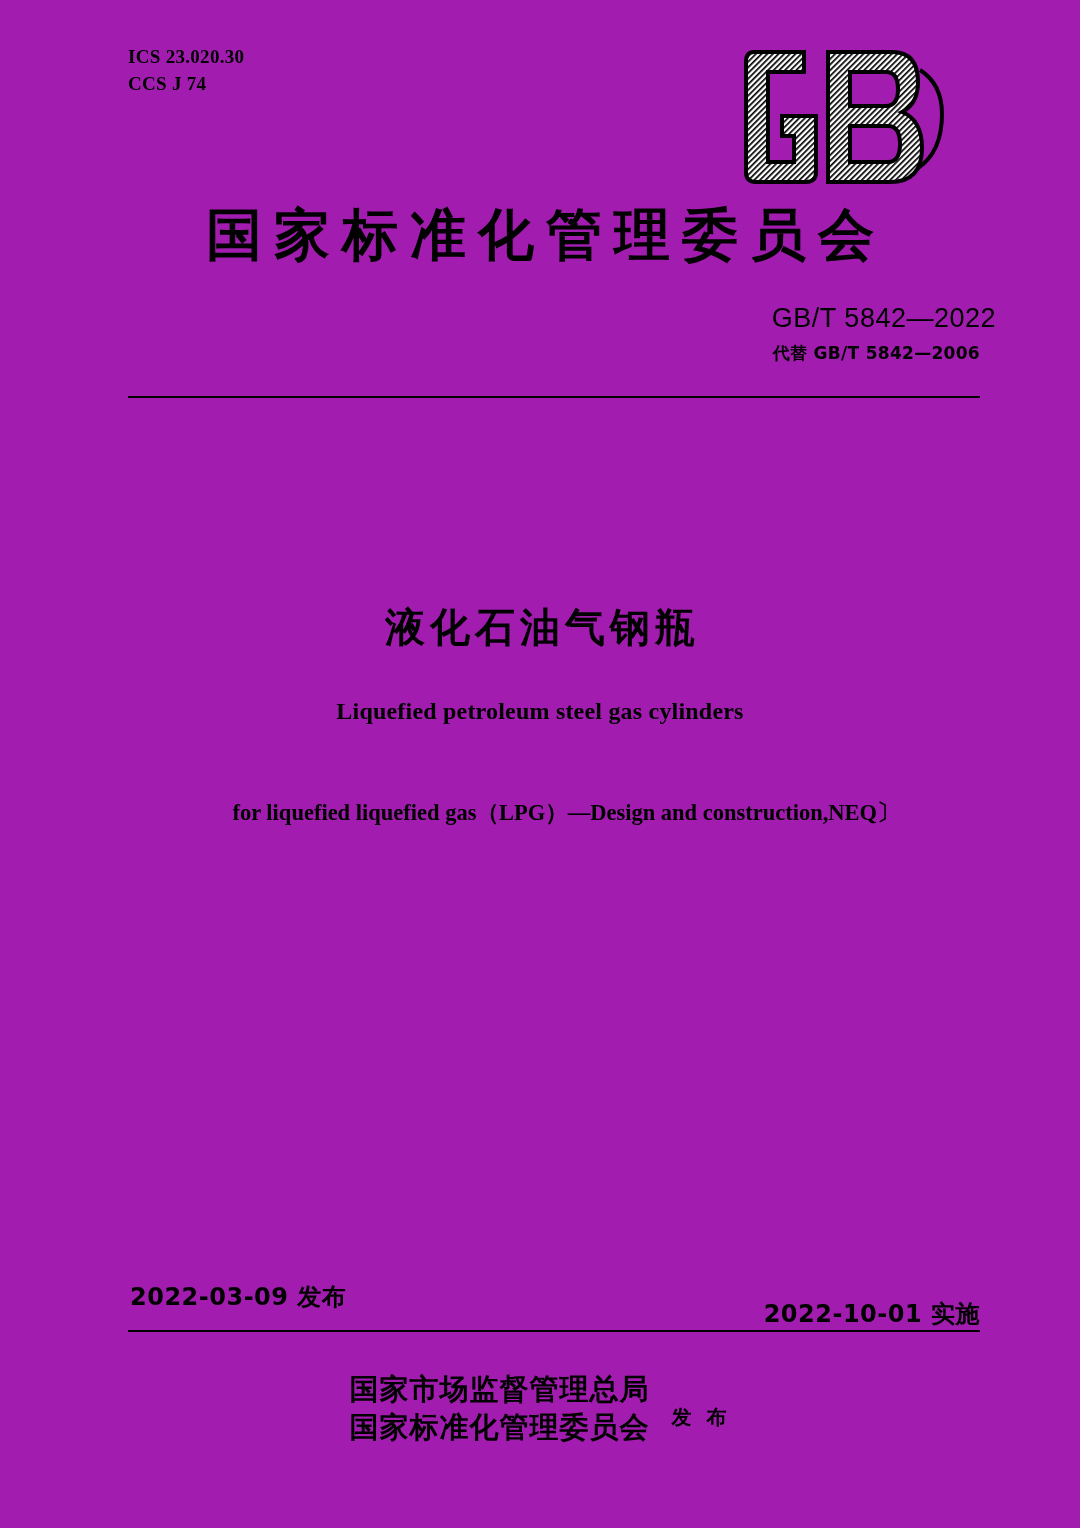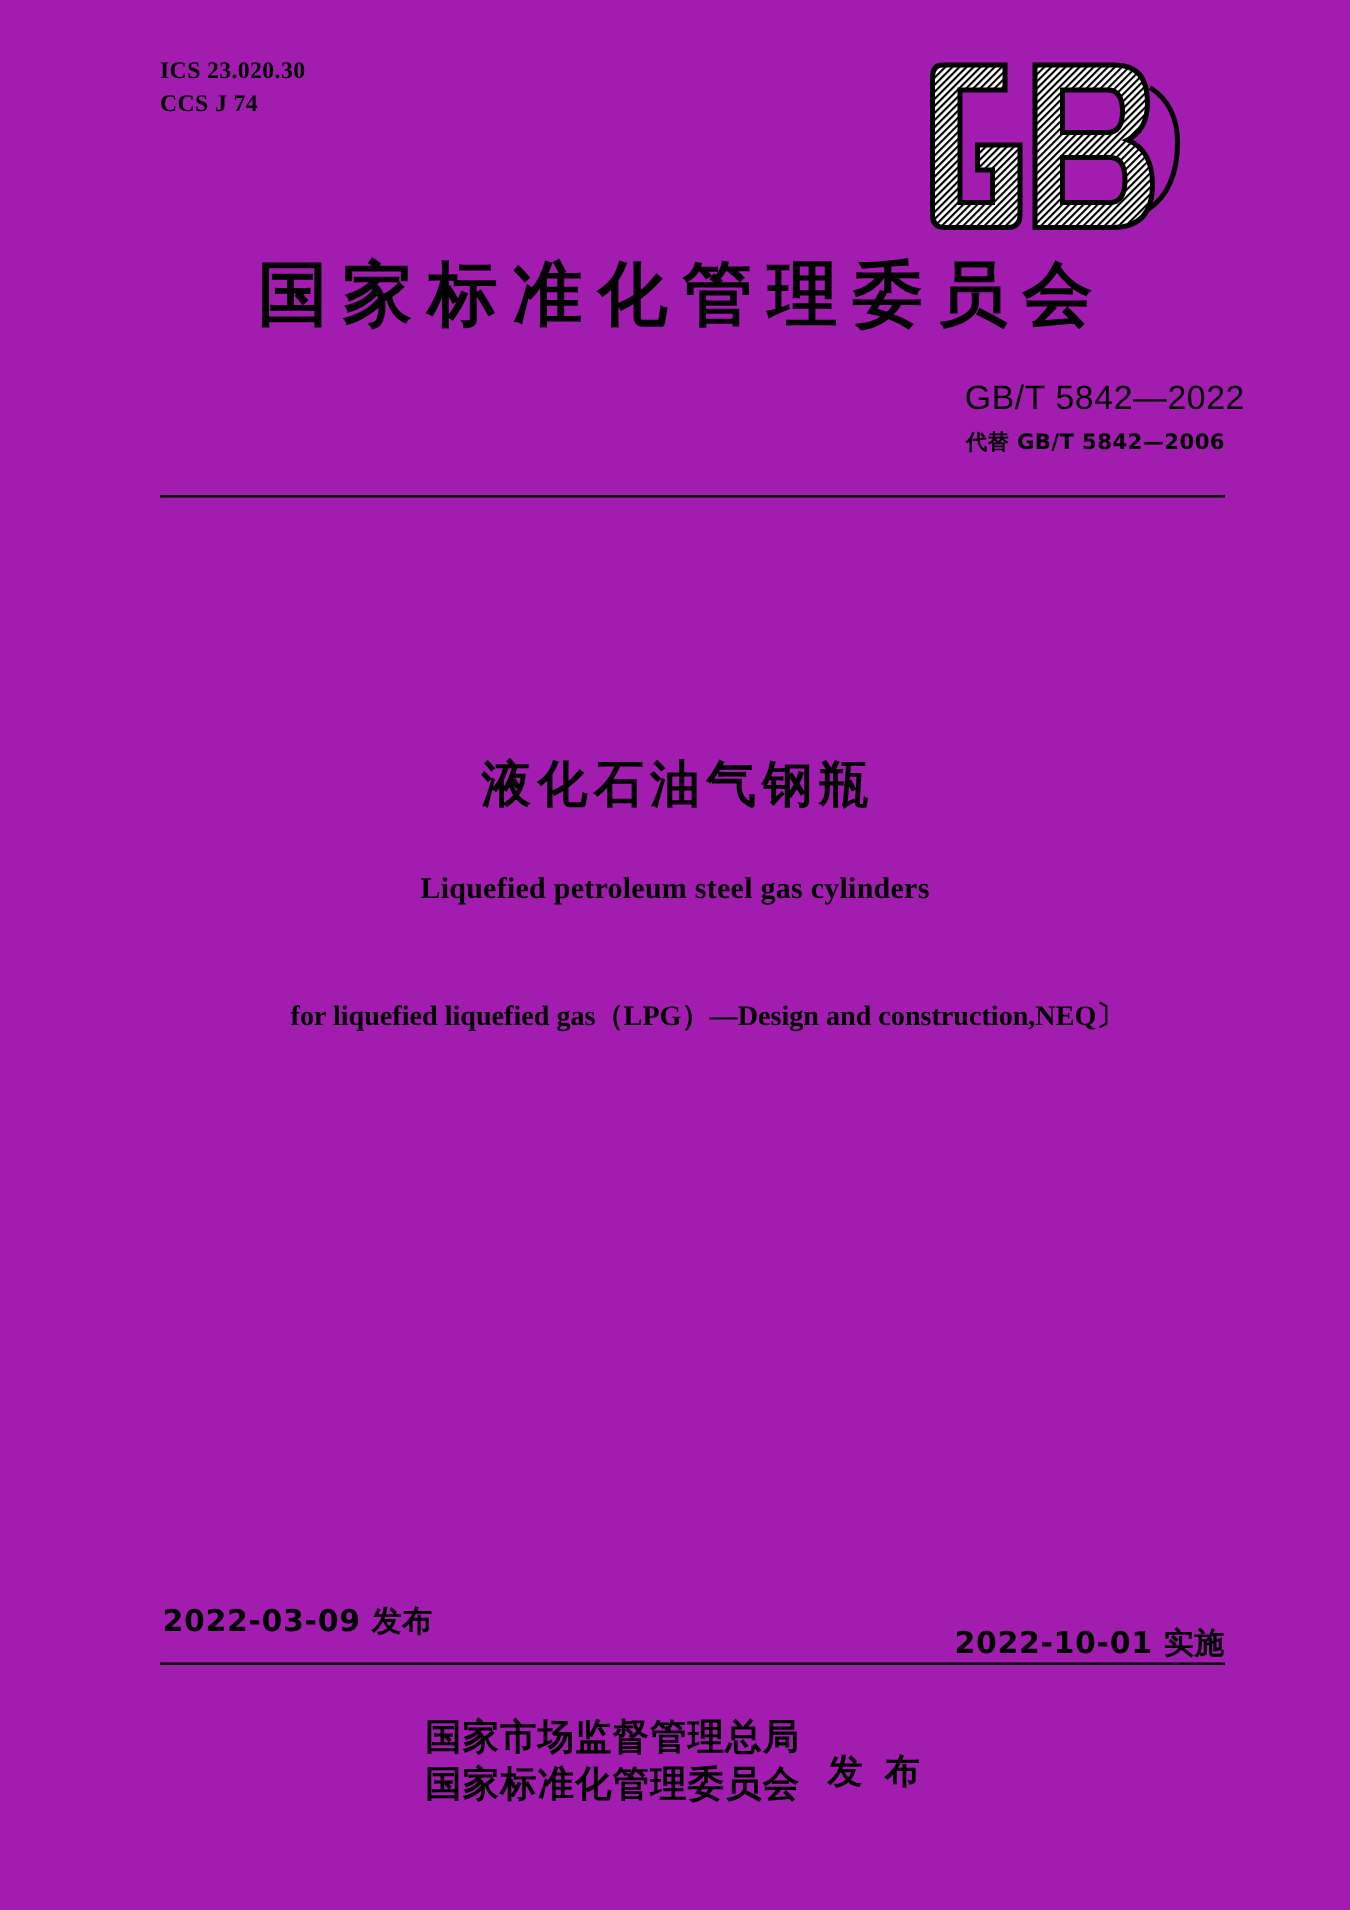--- a/index.html
+++ b/index.html
@@ -174,21 +174,21 @@
     font-family: "DejaVu Sans", sans-serif;
     font-weight: bold;
     font-size: 29px;
     line-height: 1.32;
     letter-spacing: 1px;
     text-align: center;
   }
   .issuer-verb {
     font-family: "DejaVu Sans", sans-serif;
     font-weight: bold;
-    font-size: 28px;
+    font-size: 20px;
     letter-spacing: 4px;
     margin-left: 22px;
     margin-top: 18px;
   }
 </style>
 </head>
 <body>
 
 <div class="page">
 

